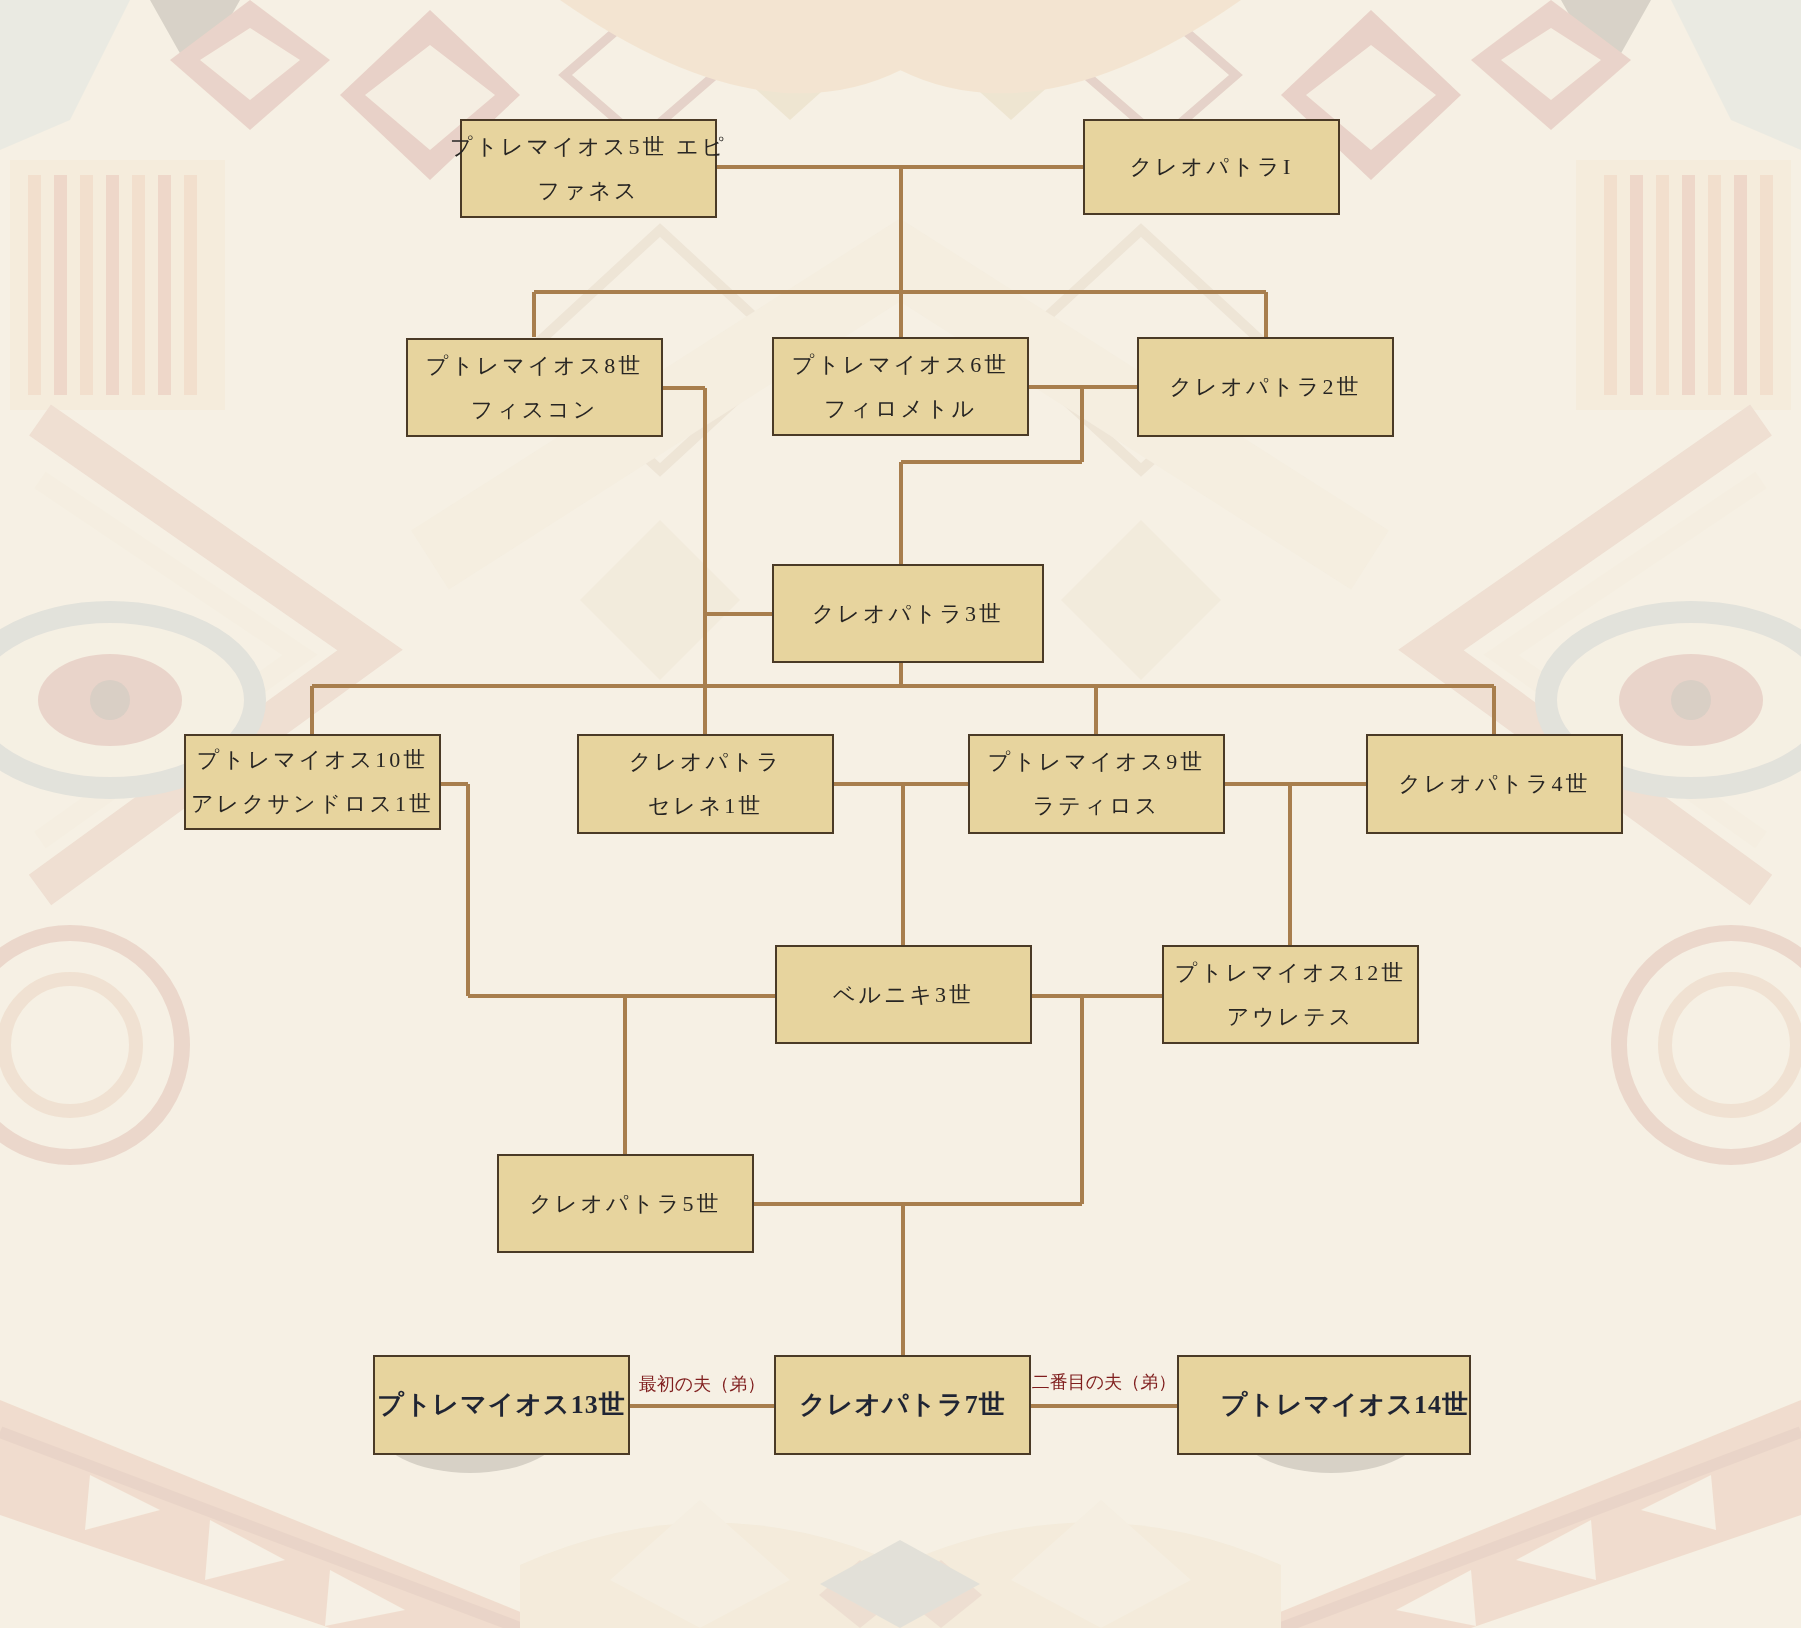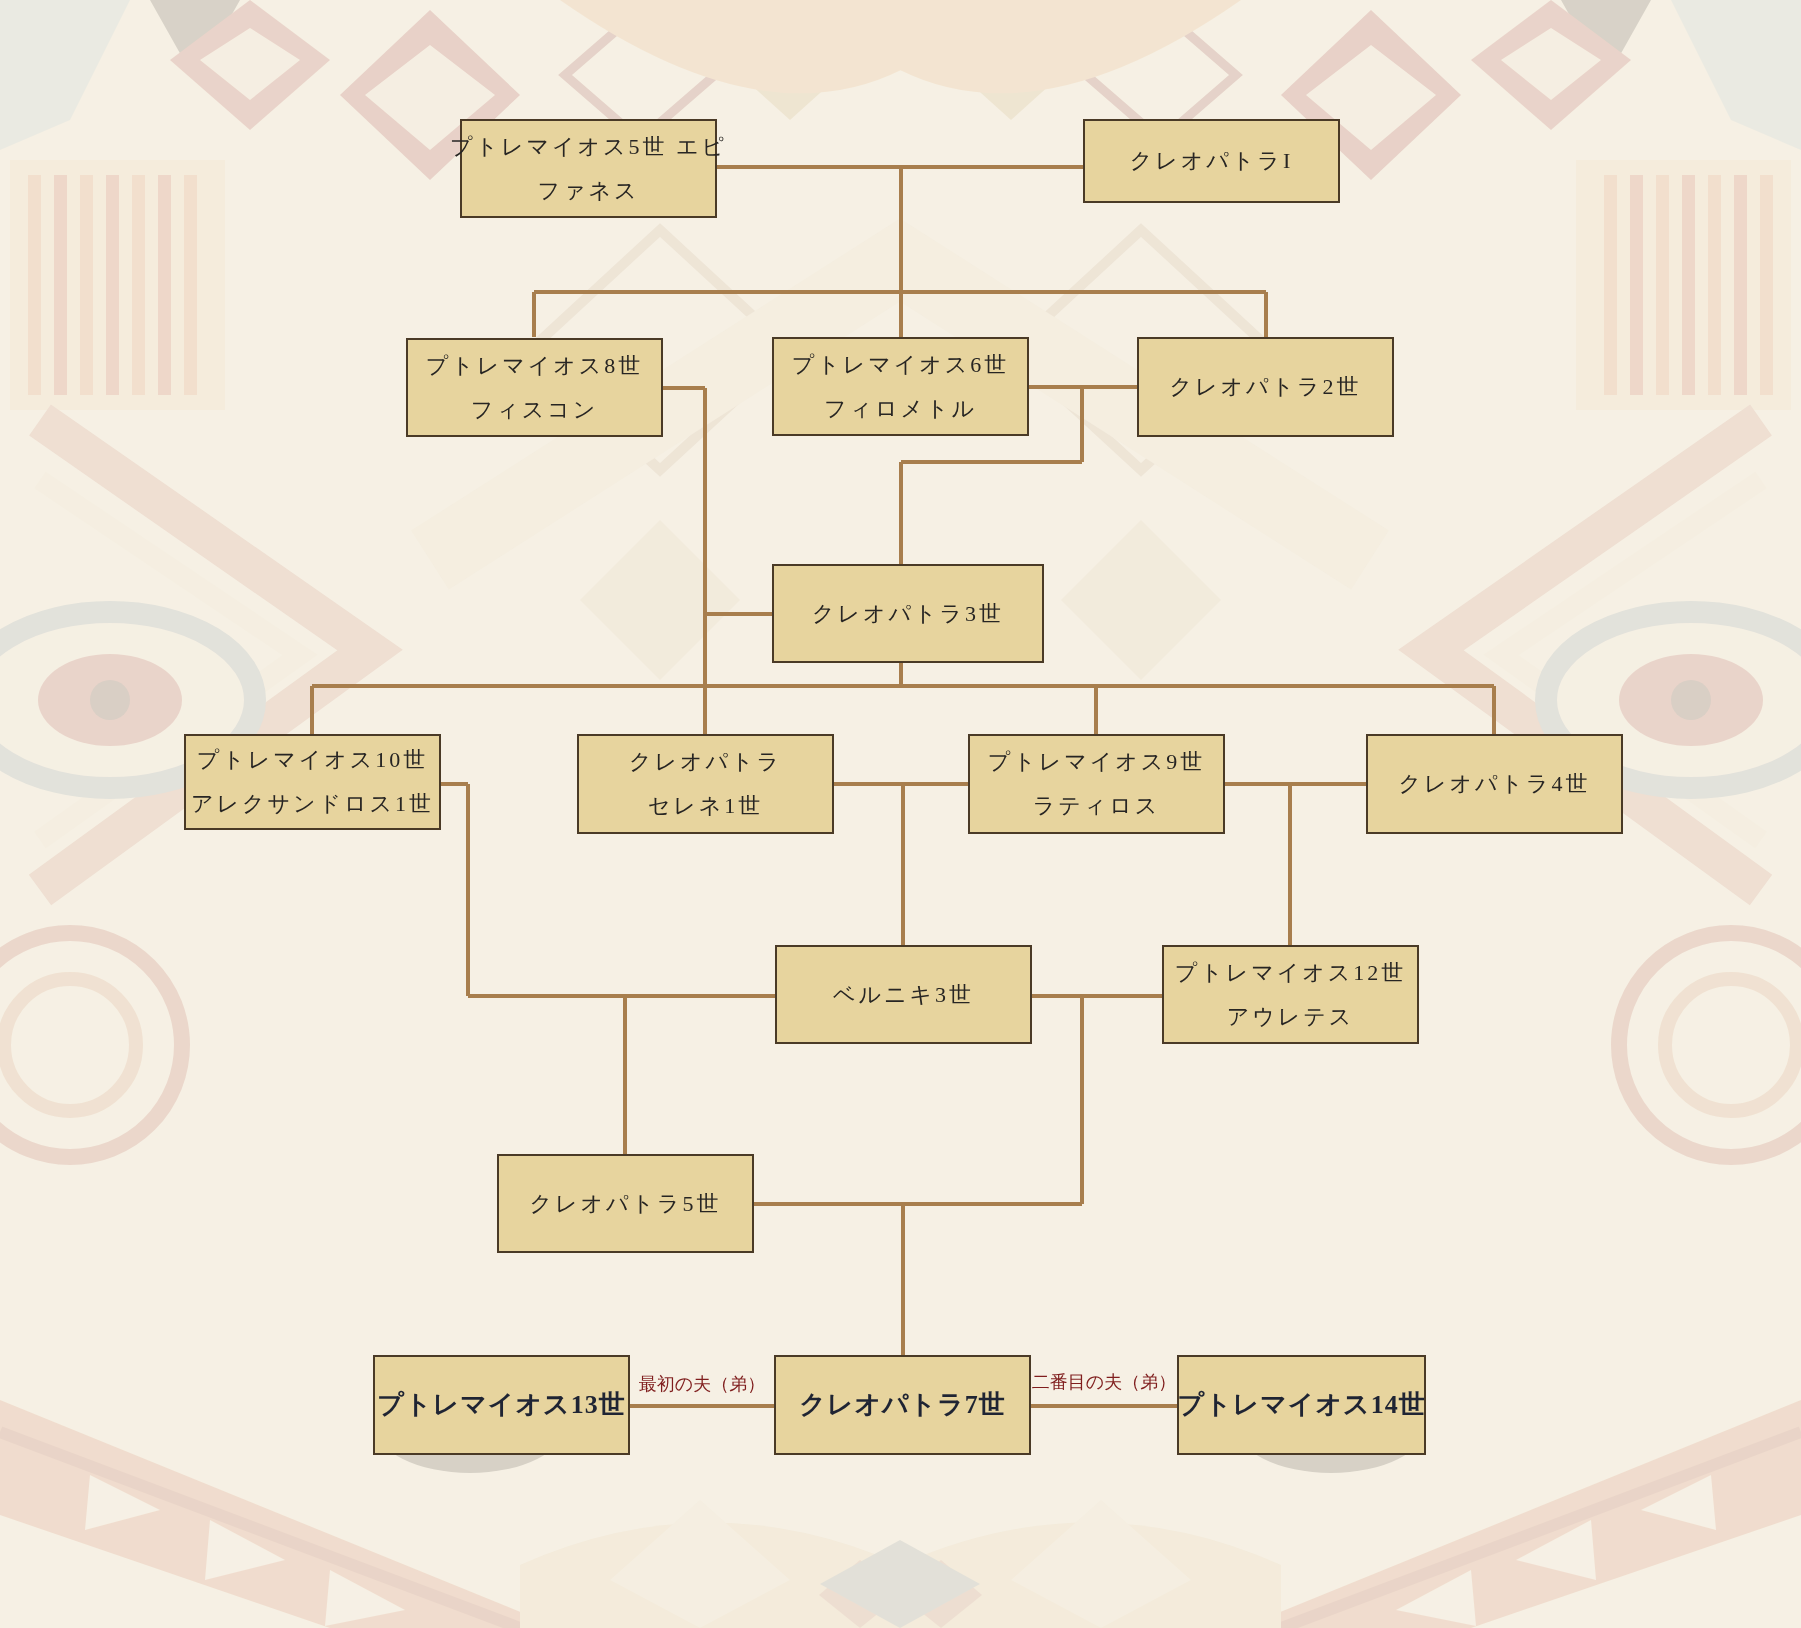--- a/index.html
+++ b/index.html
@@ -157,21 +157,21 @@
       <div class="connector" style="left: 754px; top: 1202px; width: 328px; height: 4px;"></div>
       <div class="connector" style="left: 901px; top: 1204px; width: 4px; height: 151px;"></div>
       <div class="connector" style="left: 630px; top: 1404px; width: 144px; height: 4px;"></div>
       <div class="connector" style="left: 1031px; top: 1404px; width: 146px; height: 4px;"></div>
     </div>
   <div id="people-layer">
       <div class="person serif" style="left: 460px; top: 119px; width: 257px; height: 99px;">
         <div class="line">プトレマイオス5世 エピ</div>
         <div class="line">ファネス</div>
       </div>
-      <div class="person serif" style="left: 1083px; top: 119px; width: 257px; height: 84px;">
+      <div class="person serif" style="left: 1083px; top: 119px; width: 257px; height: 96px;">
         <div class="line">クレオパトラI</div>
       </div>
       <div class="person serif" style="left: 406px; top: 338px; width: 257px; height: 99px;">
         <div class="line">プトレマイオス8世</div>
         <div class="line">フィスコン</div>
       </div>
       <div class="person serif" style="left: 772px; top: 337px; width: 257px; height: 99px;">
         <div class="line">プトレマイオス6世</div>
         <div class="line">フィロメトル</div>
       </div>
@@ -205,21 +205,21 @@
       </div>
       <div class="person serif" style="left: 497px; top: 1154px; width: 257px; height: 99px;">
         <div class="line">クレオパトラ5世</div>
       </div>
       <div class="person bold" style="left: 373px; top: 1355px; width: 257px; height: 100px;">
         <div class="line">プトレマイオス13世</div>
       </div>
       <div class="person bold" style="left: 774px; top: 1355px; width: 257px; height: 100px;">
         <div class="line">クレオパトラ7世</div>
       </div>
-      <div class="person bold" style="left: 1177px; top: 1355px; width: 249px; height: 100px;">
+      <div class="person bold" style="left: 1177px; top: 1355px; width: 294px; height: 100px; align-items: flex-end;">
         <div class="line">プトレマイオス14世</div>
       </div>
     </div>
   <div id="label-layer">
       <div class="pair-label" style="left: 702px; top: 1384px;">最初の夫（弟）</div>
       <div class="pair-label" style="left: 1104px; top: 1382px;">二番目の夫（弟）</div>
     </div>
 </div>
 
 </body></html>

